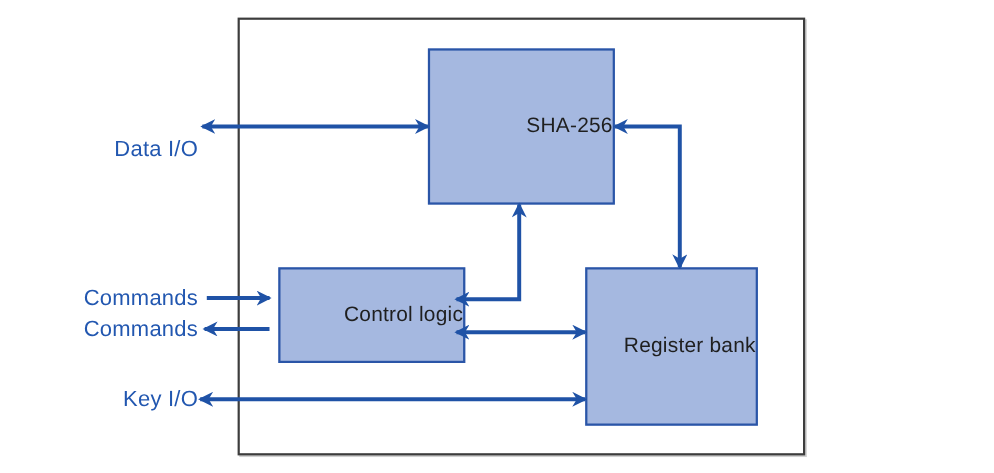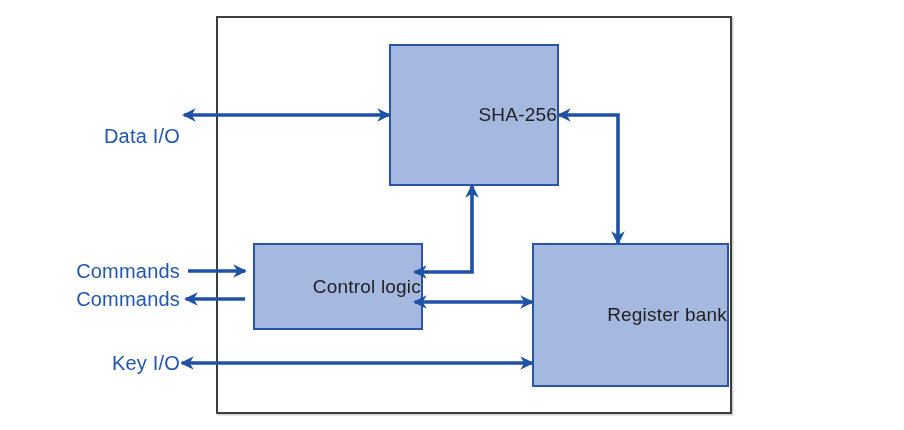--- a/index.html
+++ b/index.html
@@ -31,21 +31,21 @@
     position:absolute;
     background:var(--node-fill);
     border:2.5px solid var(--node-border);
     display:flex;align-items:center;justify-content:flex-end;
     color:var(--node-text);
     font-size:19px;
     letter-spacing:0.2px;
   }
   .node.sha256{left:389px;top:44px;width:170px;height:142px;}
   .node.control{left:253px;top:243px;width:170px;height:87px;}
-  .node.register{left:532px;top:243px;width:197px;height:144px;}
+  .node.register{left:532px;top:243px;width:157px;height:144px;}
   .ext-label{
     position:absolute;
     left:30px;width:150px;
     text-align:right;
     color:var(--label-blue);
     font-size:20px;
     line-height:26px;
     letter-spacing:0.2px;
     white-space:nowrap;
   }

